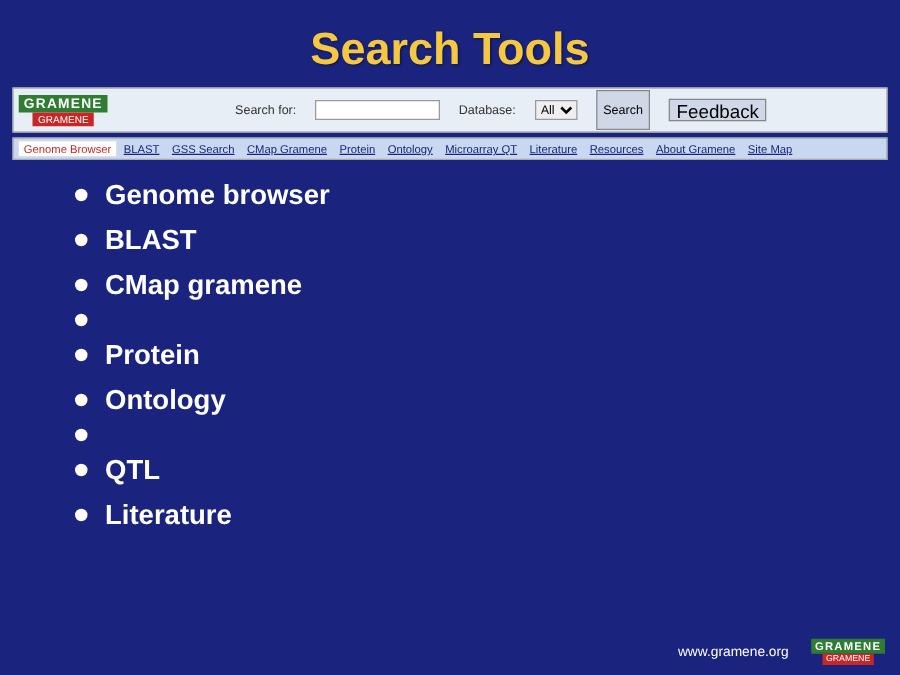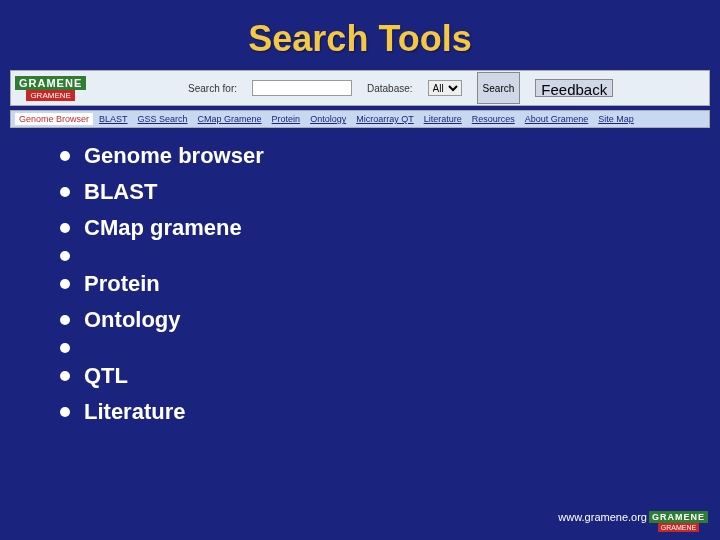--- a/index.html
+++ b/index.html
@@ -161,22 +161,22 @@
 
     .bullet-item-literature {
       margin-top: 8px;
     }
 
     .footer {
       position: absolute;
       bottom: 8px;
       right: 12px;
       display: flex;
-      align-items: flex-start;
-      gap: 2px;
+      align-items: center;
+      gap: 18px;
     }
 
     .footer-url {
       color: white;
       font-size: 11px;
     }
 
     .footer-logo {
       display: flex;
       flex-direction: column;

